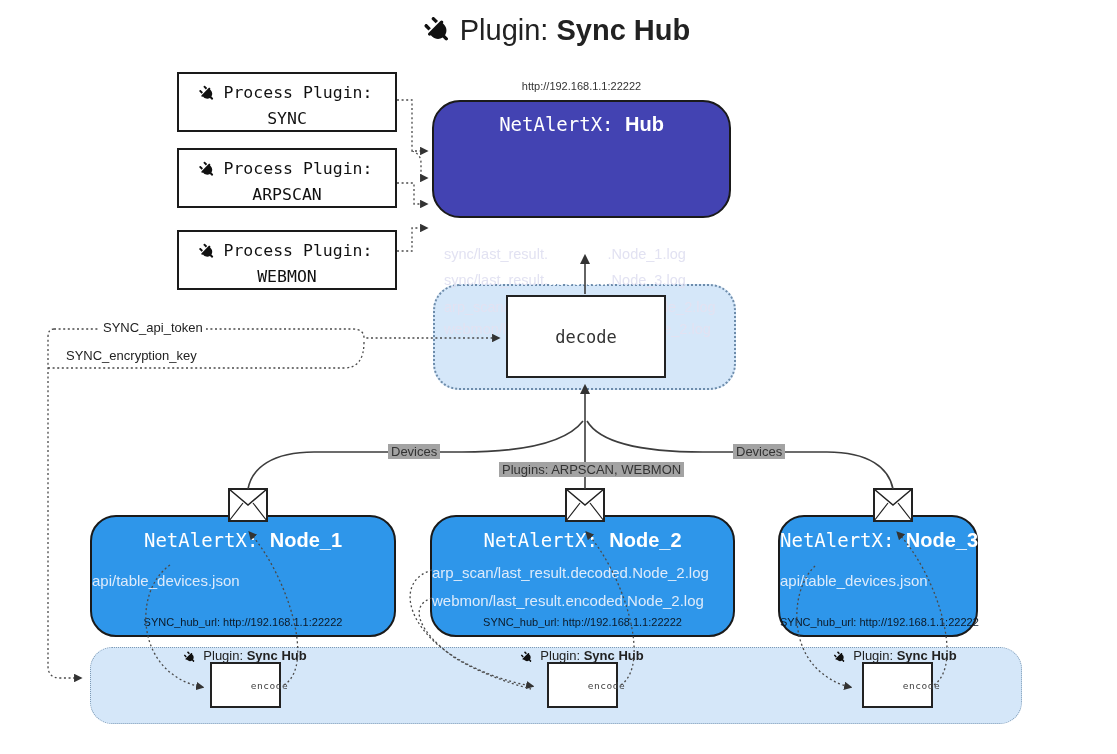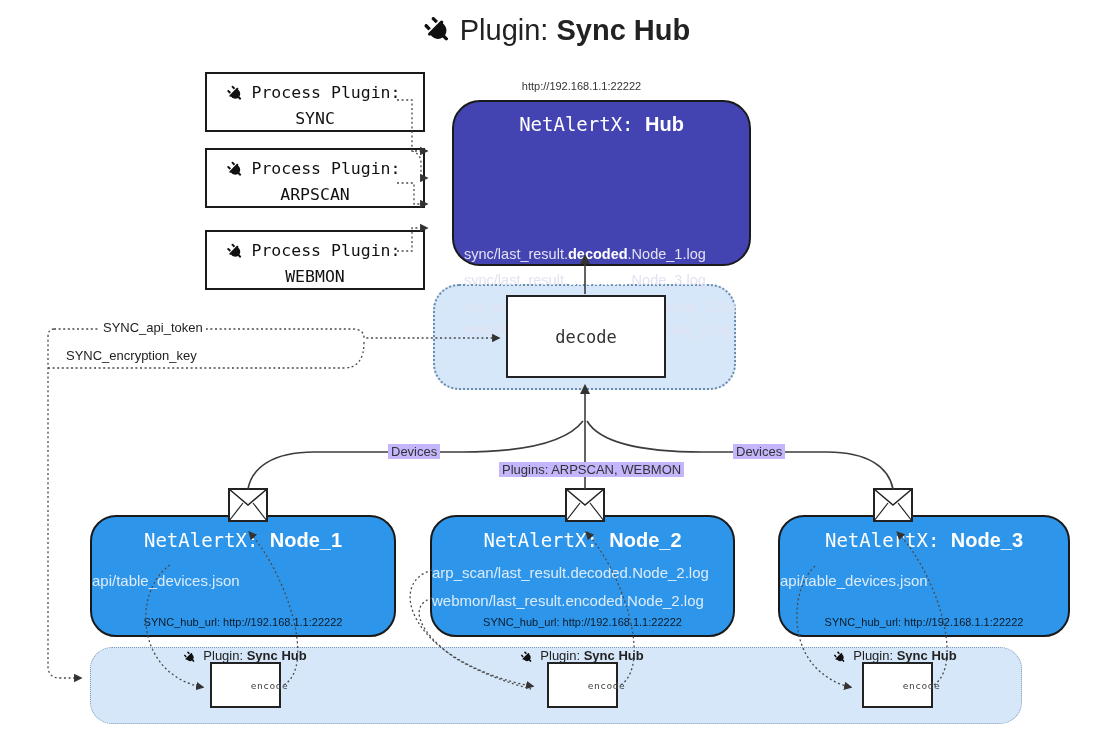--- a/index.html
+++ b/index.html
@@ -12,27 +12,27 @@
   .abs{position:absolute;}
   .mono{font-family:"DejaVu Sans Mono",monospace;}
 
   
   .diagram-title{left:0;right:0;top:14px;text-align:center;font-size:29px;color:#222;z-index:2;}
   .diagram-title .b{font-weight:bold;}
   .plug{display:inline-block;transform:rotate(-45deg);vertical-align:-3px;margin-right:6px;color:#111;}
 
   
   .pp-box{left:177px;width:220px;height:60px;background:#fff;border:2px solid var(--box-border);
-          text-align:center;padding-top:7px;z-index:2;font-size:16.5px;color:#111;margin-left:28px;}
+          text-align:center;padding-top:7px;z-index:2;font-size:16.5px;color:#111;}
   .pp-box .row{line-height:23px;white-space:nowrap;}
 
   
   .hub-url{left:432px;width:299px;top:80px;text-align:center;font-size:11px;color:#333;z-index:2;}
-  .hub{left:432px;top:100px;width:299px;height:166px;border-radius:28px;background:var(--hub-fill);
-       border:2px solid var(--box-border);z-index:2;margin-left:20px;}
+  .hub{left:432px;top:100px;width:299px;height:118px;border-radius:28px;background:var(--hub-fill);
+       border:2px solid var(--box-border);z-index:2;}
   .hub-title{left:0;right:0;top:11px;text-align:center;color:#fff;font-size:19px;white-space:nowrap;}
   .hub-title .b,.node-title .b{font-family:"Liberation Sans",sans-serif;font-weight:bold;font-size:20px;}
   .hub-log{left:10px;font-size:14.5px;color:var(--hub-text);white-space:nowrap;}
   .hub-log .b{font-weight:bold;color:#fff;}
 
   
   .decode-wrap{left:433px;top:284px;width:303px;height:106px;border-radius:26px;
                background:var(--container-fill);border:2px dotted #6d8cab;z-index:1;}
   .decode-box{left:506px;top:295px;width:160px;height:83px;background:#fff;border:2px solid #222;
               display:flex;align-items:center;justify-content:center;font-size:17px;color:#333;z-index:2;}
@@ -46,21 +46,21 @@
   
   .nodeb{top:515px;height:122px;border-radius:26px;background:var(--node-fill);
          border:2px solid var(--box-border);z-index:2;}
   .node-title{left:0;right:0;top:12px;text-align:center;color:#fff;font-size:19px;white-space:nowrap;}
   .node-line{left:0;right:0;text-align:left;font-size:15px;color:var(--node-text);white-space:nowrap;}
   .node-url{left:0;right:0;bottom:7px;text-align:center;font-size:11px;color:#0c1a28;white-space:nowrap;}
   .envelope{top:488px;z-index:3;line-height:0;}
 
   
   svg.wires{position:absolute;inset:0;z-index:4;pointer-events:none;}
-  .edge-label{background:#c4b5fd;padding:0 3px;font-size:13px;color:#333;z-index:5;white-space:nowrap;}
+  .edge-label{background:#a3a3a3;padding:0 3px;font-size:13px;color:#333;z-index:5;white-space:nowrap;}
   .key-label{background:#fff;padding:0 3px;font-size:13px;color:#222;z-index:5;white-space:nowrap;}
   .solid{fill:none;stroke:#3d3d3d;stroke-width:1.6;}
   .dotted{fill:none;stroke:var(--connector);stroke-width:1.3;stroke-dasharray:2 2.6;}
 </style>
 </head>
 <body>
 
 <div class="canvas">
 
   <div class="abs diagram-title">
@@ -106,21 +106,21 @@
     <div class="abs node-title mono"><span>NetAlertX: </span><span class="b">Node_1</span></div>
     <div class="abs node-line" style="top:55px">api/table_devices.json</div>
     <div class="abs node-url">SYNC_hub_url: http://192.168.1.1:22222</div>
   </div>
   <div class="abs nodeb" style="left:430px;width:305px">
     <div class="abs node-title mono"><span>NetAlertX: </span><span class="b">Node_2</span></div>
     <div class="abs node-line" style="top:47px">arp_scan/last_result.decoded.Node_2.log</div>
     <div class="abs node-line" style="top:75px">webmon/last_result.encoded.Node_2.log</div>
     <div class="abs node-url">SYNC_hub_url: http://192.168.1.1:22222</div>
   </div>
-  <div class="abs nodeb" style="left:778px;width:292px">
+  <div class="abs nodeb" style="left:778px;width:200px">
     <div class="abs node-title mono"><span>NetAlertX: </span><span class="b">Node_3</span></div>
     <div class="abs node-line" style="top:55px">api/table_devices.json</div>
     <div class="abs node-url">SYNC_hub_url: http://192.168.1.1:22222</div>
   </div>
 
   <div class="abs envelope" style="left:228px"><svg width="40" height="34" viewBox="0 0 40 34">
         <rect x="1" y="1" width="38" height="32" fill="#fff" stroke="#222" stroke-width="2"></rect>
         <path d="M1,1 L20,17 L39,1" fill="none" stroke="#222" stroke-width="1.5"></path>
         <path d="M1,33 L15,15 M39,33 L25,15" fill="none" stroke="#222" stroke-width="1.2"></path>
       </svg></div>

